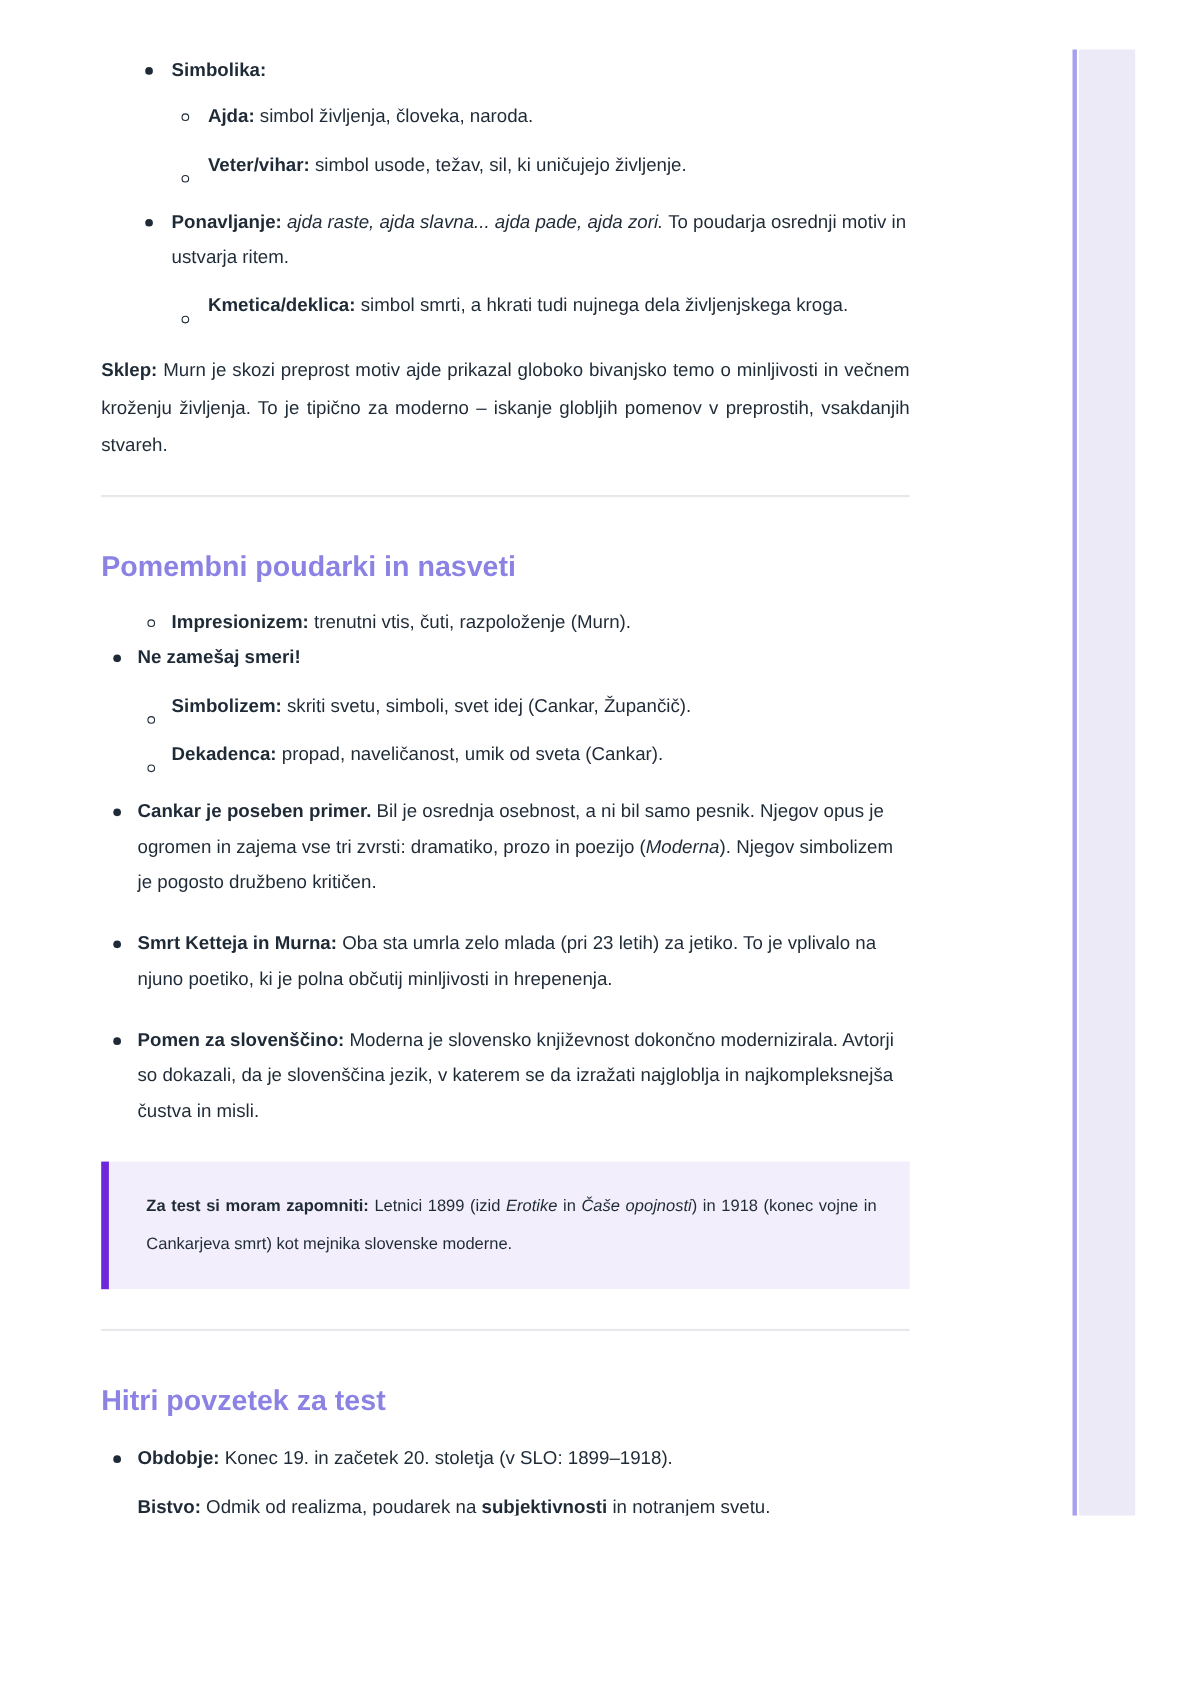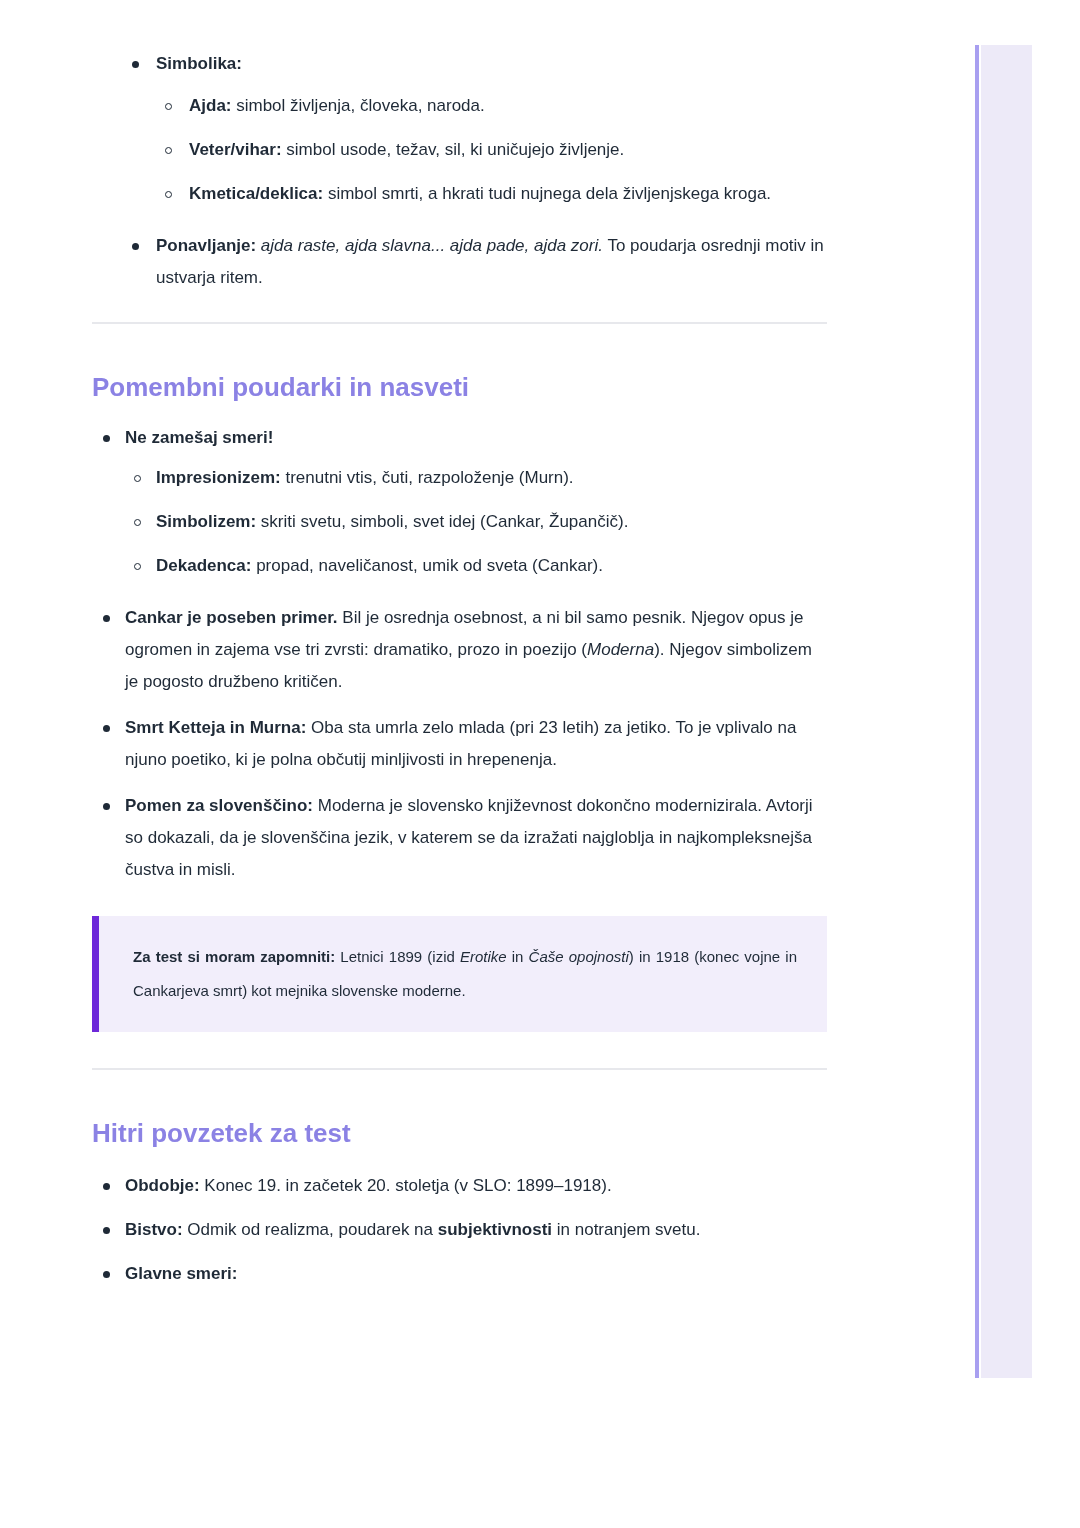--- a/index.html
+++ b/index.html
@@ -18,21 +18,21 @@
   .li { display:flex; align-items:flex-start; }
   .marker-col { flex:0 0 auto; display:flex; }
   .s1 .lvl1 { padding-left:40px; } .s1 .lvl1 .marker-col { width:24px; }
   .s1 .lvl2 { padding-left:73px; } .s1 .lvl2 .marker-col { width:24px; }
   .s2 .lvl1 { padding-left:11px; } .s2 .lvl1 .marker-col { width:22px; }
   .s2 .lvl2 { padding-left:42px; } .s2 .lvl2 .marker-col { width:22px; }
   .dot { width:7px; height:7px; border-radius:50%; background:#1f2a37; margin-top:13px; }
   .circle { width:7px; height:7px; border-radius:50%; border:1.6px solid #1f2a37; margin-top:13px; background:transparent; }
   .li-text { font-size:17px; line-height:32px; }
 
-  .mt10{margin-top:10px;} .mt12{margin-top:12px;} .mt14{margin-top:14px;}
+  .mt10{margin-top:10px;} .mt12{margin-top:12px;align-items:flex-end;} .mt14{margin-top:24px;}
   .mt16{margin-top:16px;} .mt18{margin-top:18px;} .mt20{margin-top:20px;} .mt8{margin-top:8px;}
 
   .para {
     margin-top:26px;
     font-size:17px; line-height:34px;
     text-align:justify;
   }
   .divider { margin-top:28px; height:2px; background:#e7e8ec; border:none; }
   .divider.d2 { margin-top:36px; }
   .section-heading {
@@ -77,51 +77,52 @@
             <span class="circle"></span>
           </span>
         <div class="li-text"><span style="font-weight: 700;">Ajda:</span><span> simbol življenja, človeka, naroda.</span></div>
       </div>
       <div class="li lvl2 mt12">
         <span class="marker-col">
             <span class="circle"></span>
           </span>
         <div class="li-text"><span style="font-weight: 700;">Veter/vihar:</span><span> simbol usode, težav, sil, ki uničujejo življenje.</span></div>
       </div>
+      <div class="li lvl1 mt20">
+        <span class="marker-col">
+            <span class="dot"></span>
+          </span>
+        <div class="li-text"><span style="font-weight: 700;">Ponavljanje:</span><span style="font-style: italic;"> ajda raste, ajda slavna... ajda pade, ajda zori.</span><span> To poudarja osrednji motiv in ustvarja ritem.</span></div>
+      </div>
       <div class="li lvl2 mt12">
         <span class="marker-col">
             <span class="circle"></span>
           </span>
         <div class="li-text"><span style="font-weight: 700;">Kmetica/deklica:</span><span> simbol smrti, a hkrati tudi nujnega dela življenjskega kroga.</span></div>
       </div>
-      <div class="li lvl1 mt20">
-        <span class="marker-col">
-            <span class="dot"></span>
-          </span>
-        <div class="li-text"><span style="font-weight: 700;">Ponavljanje:</span><span style="font-style: italic;"> ajda raste, ajda slavna... ajda pade, ajda zori.</span><span> To poudarja osrednji motiv in ustvarja ritem.</span></div>
-      </div>
     </div>
 
+    <p class="para"><span style="font-weight: 700;">Sklep:</span><span> Murn je skozi preprost motiv ajde prikazal globoko bivanjsko temo o minljivosti in večnem kroženju življenja. To je tipično za moderno – iskanje globljih pomenov v preprostih, vsakdanjih stvareh.</span></p>
 
     <div class="divider"></div>
 
     <h2 class="section-heading">Pomembni poudarki in nasveti</h2>
 
     <div class="s2 mt16">
+      <div class="li lvl2 mt8">
+        <span class="marker-col">
+            <span class="circle"></span>
+          </span>
+        <div class="li-text"><span style="font-weight: 700;">Impresionizem:</span><span> trenutni vtis, čuti, razpoloženje (Murn).</span></div>
+      </div>
       <div class="li lvl1">
         <span class="marker-col">
             <span class="dot"></span>
           </span>
         <div class="li-text"><span style="font-weight: 700;">Ne zamešaj smeri!</span></div>
-      </div>
-      <div class="li lvl2 mt8">
-        <span class="marker-col">
-            <span class="circle"></span>
-          </span>
-        <div class="li-text"><span style="font-weight: 700;">Impresionizem:</span><span> trenutni vtis, čuti, razpoloženje (Murn).</span></div>
       </div>
       <div class="li lvl2 mt12">
         <span class="marker-col">
             <span class="circle"></span>
           </span>
         <div class="li-text"><span style="font-weight: 700;">Simbolizem:</span><span> skriti svetu, simboli, svet idej (Cankar, Župančič).</span></div>
       </div>
       <div class="li lvl2 mt12">
         <span class="marker-col">
             <span class="circle"></span>

